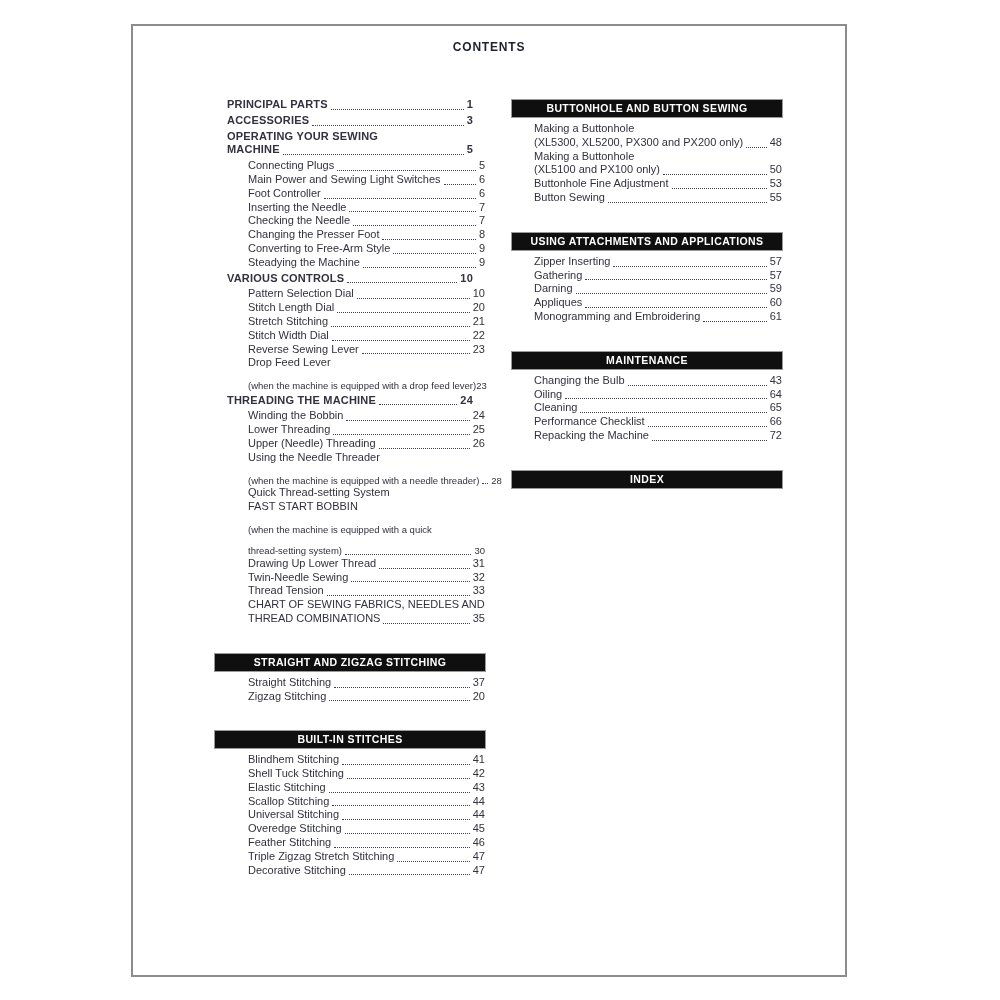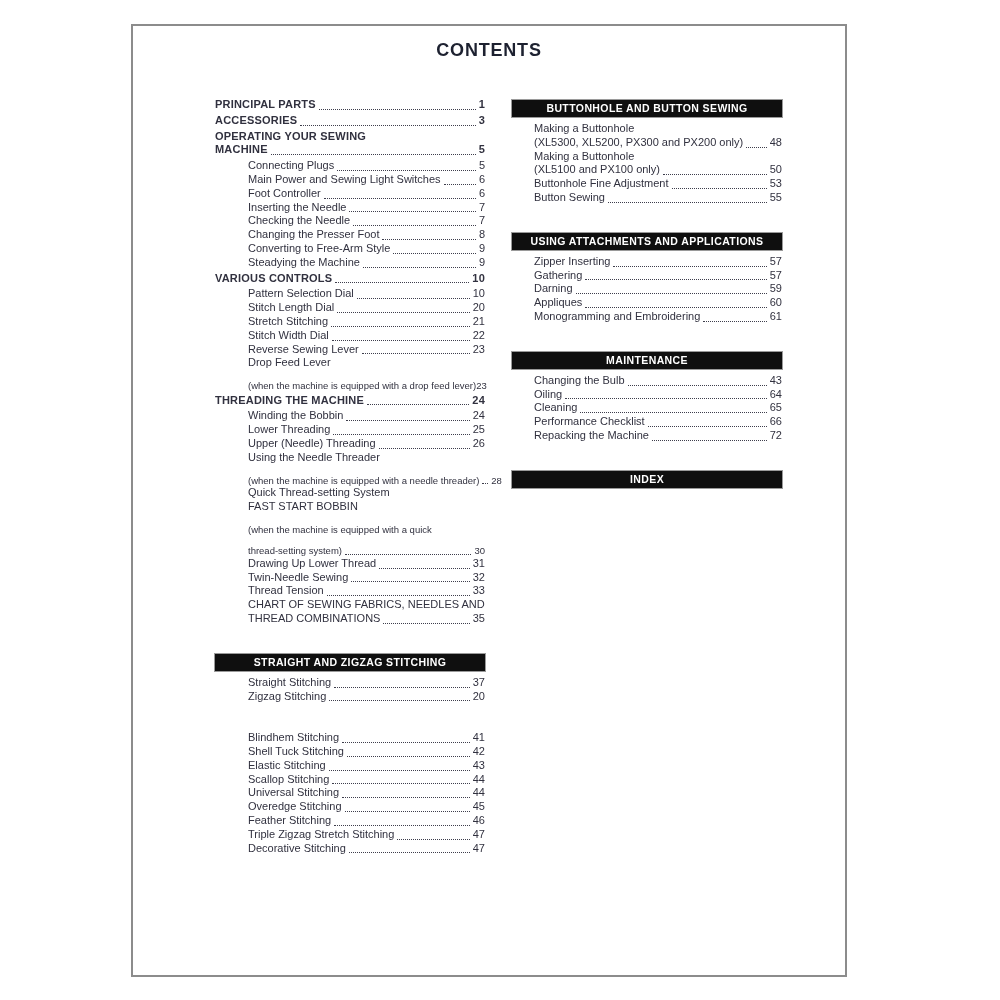--- a/index.html
+++ b/index.html
@@ -21,21 +21,21 @@
     left: 131px; top: 24px;
     width: 716px; height: 953px;
     background: #ffffff;
     border: 2px solid var(--page-border);
   }
   .doc-title {
     position: absolute;
     top: 14px; left: 0;
     width: 100%;
     text-align: center;
-    font-size: 18px;
+    font-size: 12px;
     font-weight: bold;
     letter-spacing: 0.8px;
     color: #1d2130;
   }
   .col {
     position: absolute;
   }
   .col-left  { left: 82px;  top: 70px; width: 270px; }
   .col-right { left: 379px; top: 74px; width: 270px; }
 
@@ -48,21 +48,21 @@
     height: 17px;
     line-height: 17px;
     text-align: center;
     font-size: 10.5px;
     font-weight: bold;
     letter-spacing: 0.4px;
     margin-bottom: 5px;
   }
 
   .entry { color: var(--text); }
-  .entry.bold { margin: 2px 0; }
+  .entry.bold { margin: 2px 12px; }
   .entry.bold .line { font-weight: bold; letter-spacing: 0.2px; }
 
   .line {
     display: flex;
     align-items: flex-end;
     font-size: 11px;
     line-height: 13.8px;
     white-space: nowrap;
   }
   .line.small { font-size: 9.5px; line-height: 11.5px; margin-top: 10px; }
@@ -313,20 +313,21 @@
         </div>
         <div class="entry l1">
           <div class="line">
             <span class="label">Zigzag Stitching</span>
             <span class="dots"></span>
             <span class="page-num">20</span>
           </div>
         </div>
       </section>
       <section class="toc-section">
+        <div class="bar">BUILT-IN STITCHES</div>
         <div class="entry l1">
           <div class="line">
             <span class="label">Blindhem Stitching</span>
             <span class="dots"></span>
             <span class="page-num">41</span>
           </div>
         </div>
         <div class="entry l1">
           <div class="line">
             <span class="label">Shell Tuck Stitching</span>

